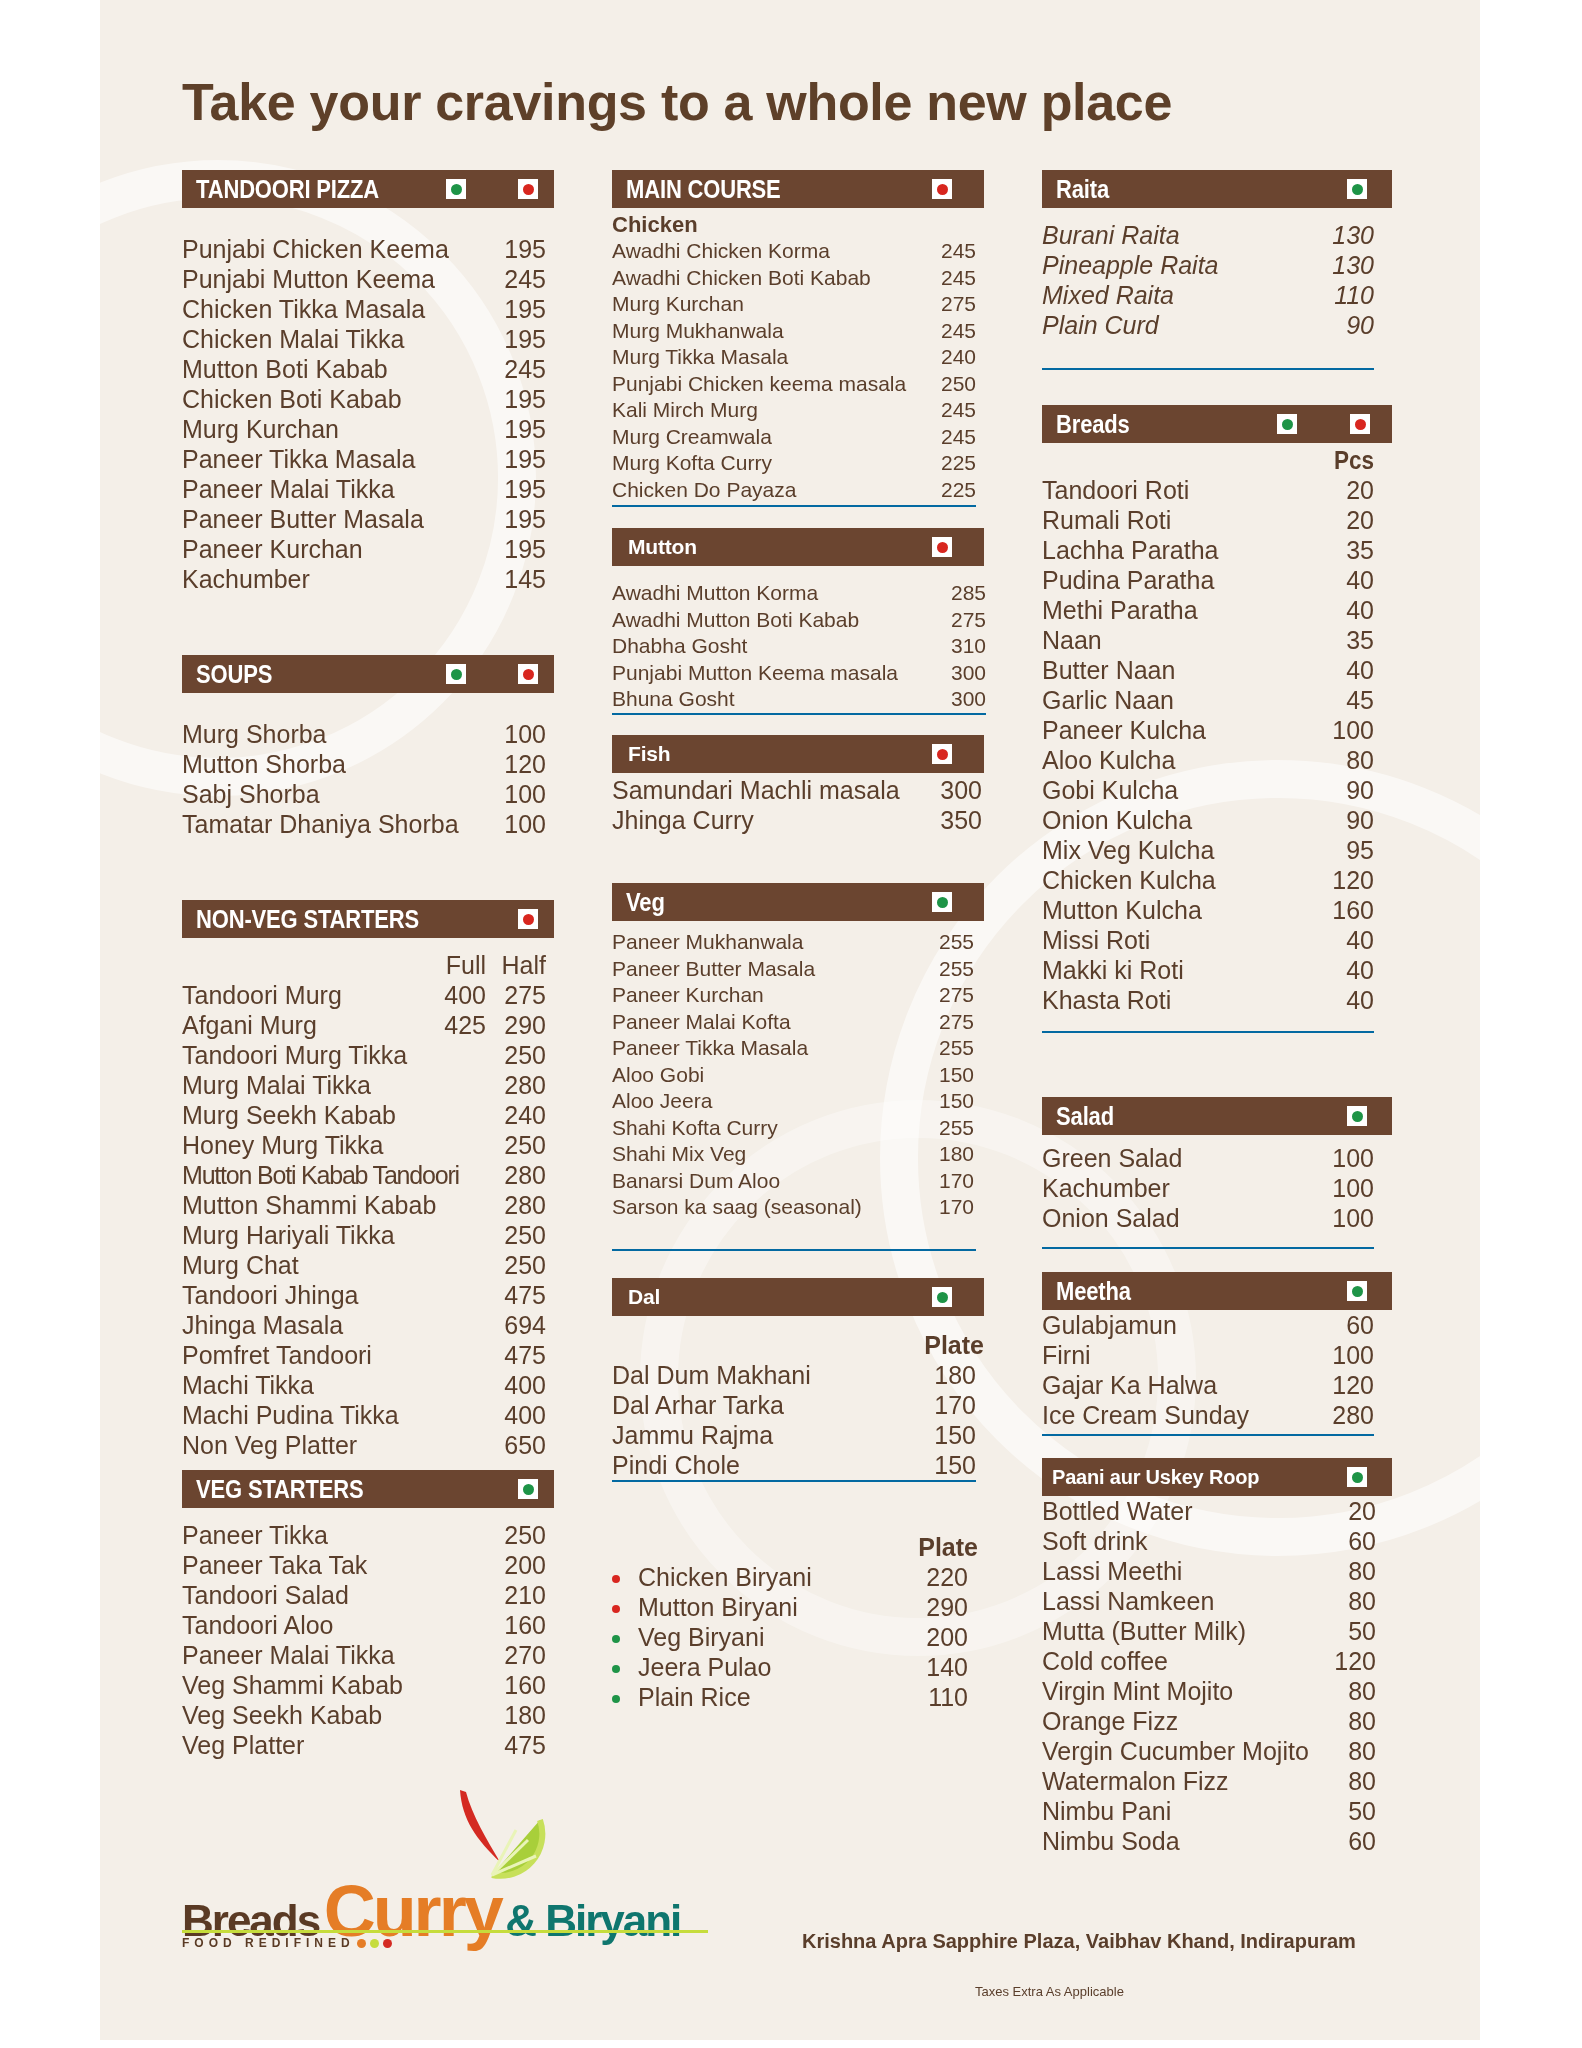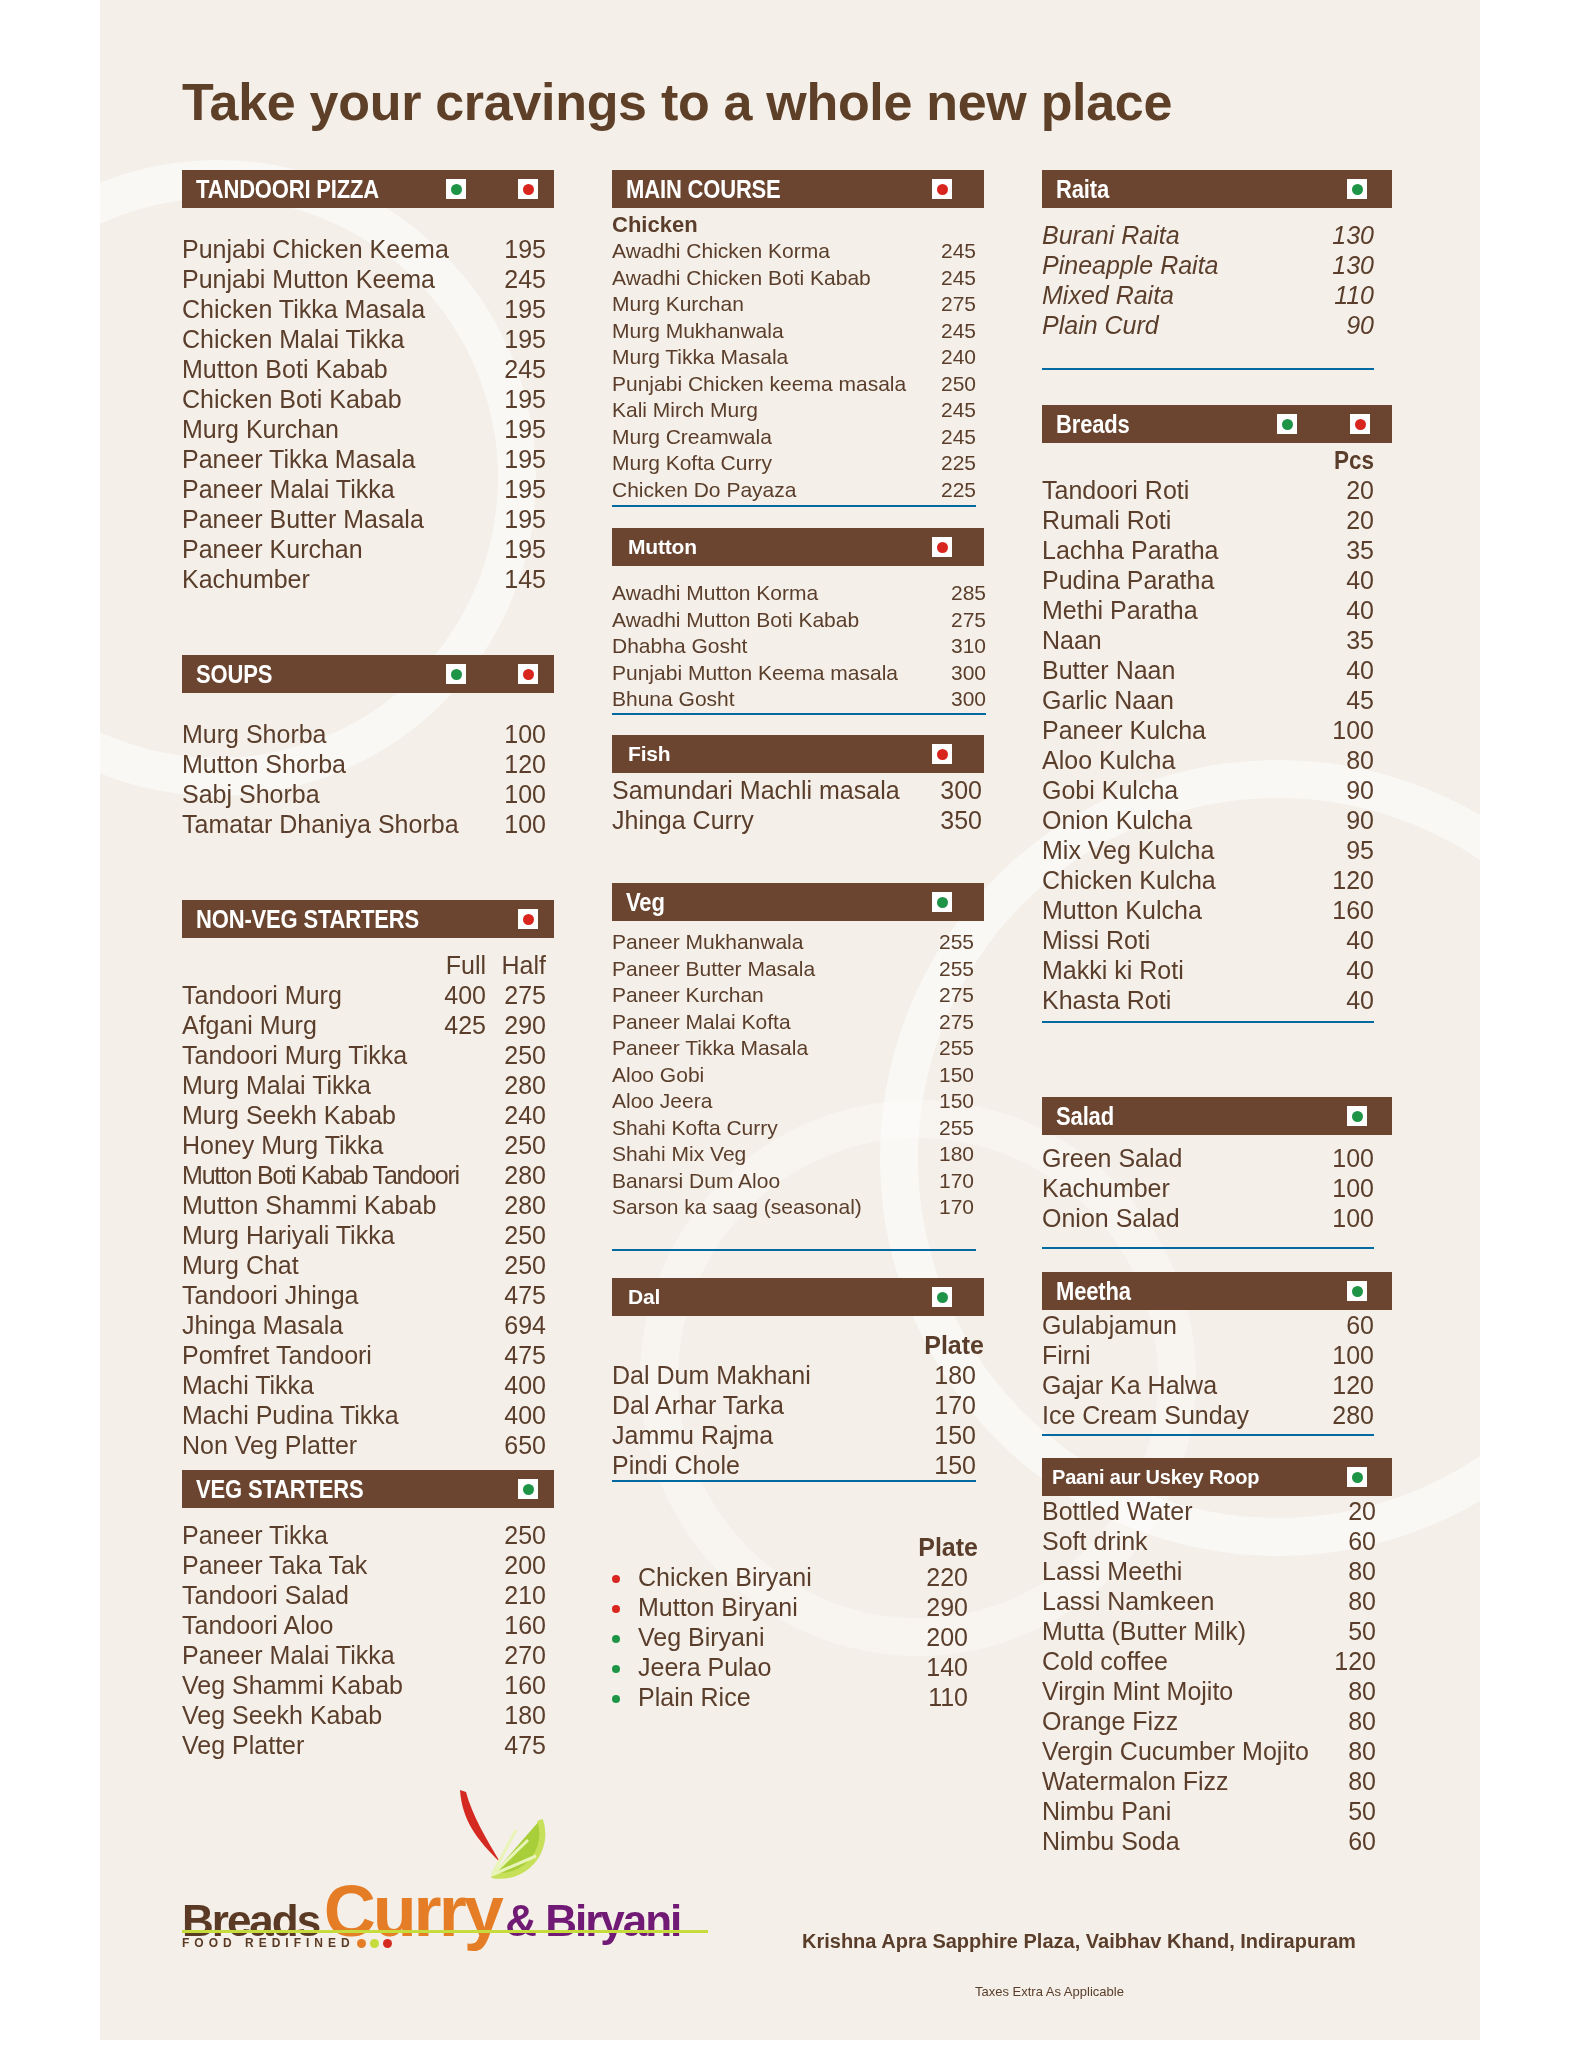--- a/index.html
+++ b/index.html
@@ -490,21 +490,21 @@
 
   <div class="sec big" style="left:942px;top:405px;width:350px;">
     <div class="bar">
       <span class="lbl">Breads</span>
       <span class="mark" style="left:235px;--c:#1e9447;"></span>
       <span class="mark" style="left:308px;--c:#d8261f;"></span>
     </div>
     <div class="colhead bold" style="width:332px;margin-top:2px;transform:scaleX(0.9);transform-origin:right;">
         <span>Pcs</span>
       </div>
-    <div class="list rule" style="width:332px;padding-bottom:6px;">
+    <div class="list rule" style="width:332px;padding-bottom:16px;">
         <div class="row">
           <span>Tandoori Roti</span>
           <span class="price">20</span>
         </div>
         <div class="row">
           <span>Rumali Roti</span>
           <span class="price">20</span>
         </div>
         <div class="row">
           <span>Lachha Paratha</span>
@@ -681,21 +681,21 @@
       <path d="M28 10 C30 40, 45 60, 68 82 C55 60, 40 35, 34 12 Z" fill="#d42a22"></path>
       <path d="M60 95 A42 42 0 0 0 108 40 L60 95 Z" fill="#a8cf3a"></path>
       <path d="M60 95 A42 42 0 0 0 108 40" fill="none" stroke="#c7e05a" stroke-width="6"></path>
       <line x1="60" y1="95" x2="96" y2="60" stroke="#e9f4b8" stroke-width="3"></line>
       <line x1="60" y1="95" x2="84" y2="50" stroke="#e9f4b8" stroke-width="3"></line>
       <line x1="60" y1="95" x2="104" y2="76" stroke="#e9f4b8" stroke-width="3"></line>
     </svg>
     <div style="position:absolute;left:0;top:90px;white-space:nowrap;font-family:'Liberation Sans',sans-serif;font-weight:bold;">
       <span style="font-size:44px;color:#5a3a24;letter-spacing:-2px;">Breads</span>
       <span style="font-size:72px;color:#e57d26;letter-spacing:-3px;">Curry</span>
-      <span style="font-size:44px;color:#701a75;letter-spacing:-2px;">&amp; Biryani</span>
+      <span style="font-size:44px;color:#0f766e;letter-spacing:-2px;">&amp; Biryani</span>
     </div>
     <div style="position:absolute;left:0;top:150px;width:526px;height:3px;background:#c6dc3c;"></div>
     <div style="position:absolute;left:0;top:156px;display:flex;align-items:center;">
       <span style="font-size:12px;font-weight:bold;letter-spacing:5px;color:#5a3a24;">FOOD REDIFINED</span>
       <span style="width:9px;height:9px;border-radius:50%;background:#e57d26;margin-left:2px;"></span>
       <span style="width:9px;height:9px;border-radius:50%;background:#c6dc3c;margin-left:4px;"></span>
       <span style="width:9px;height:9px;border-radius:50%;background:#d42a22;margin-left:4px;"></span>
     </div>
   </div>
 

